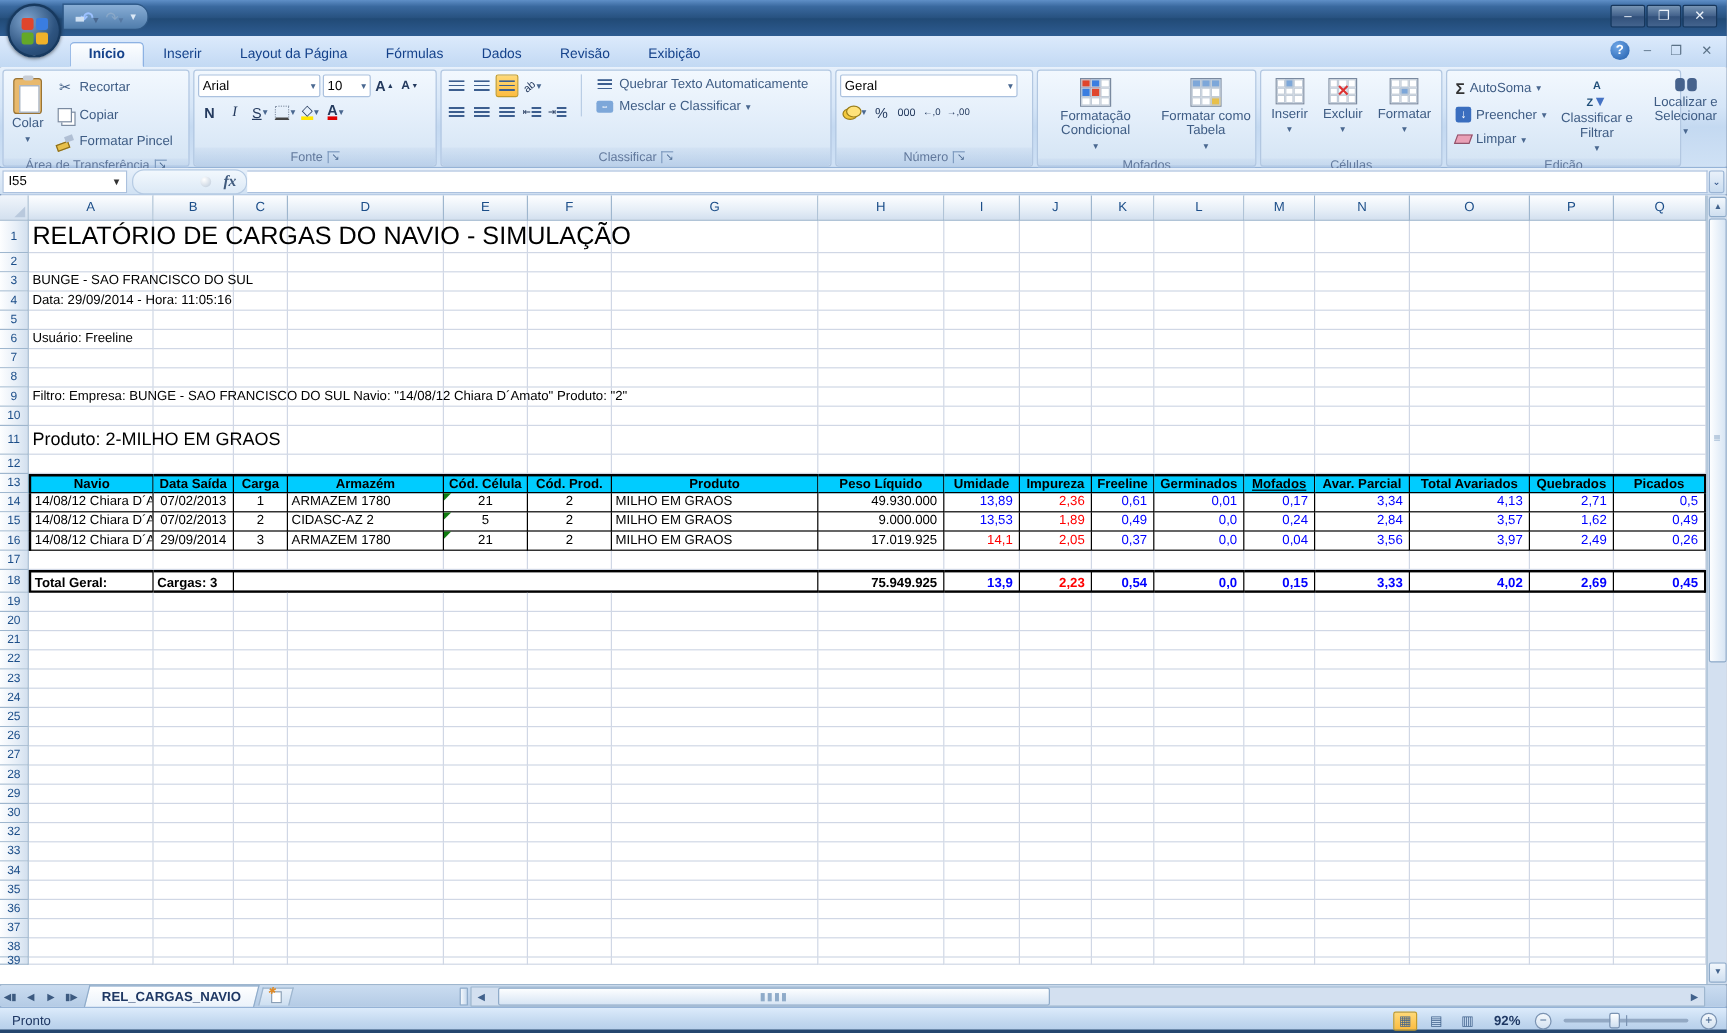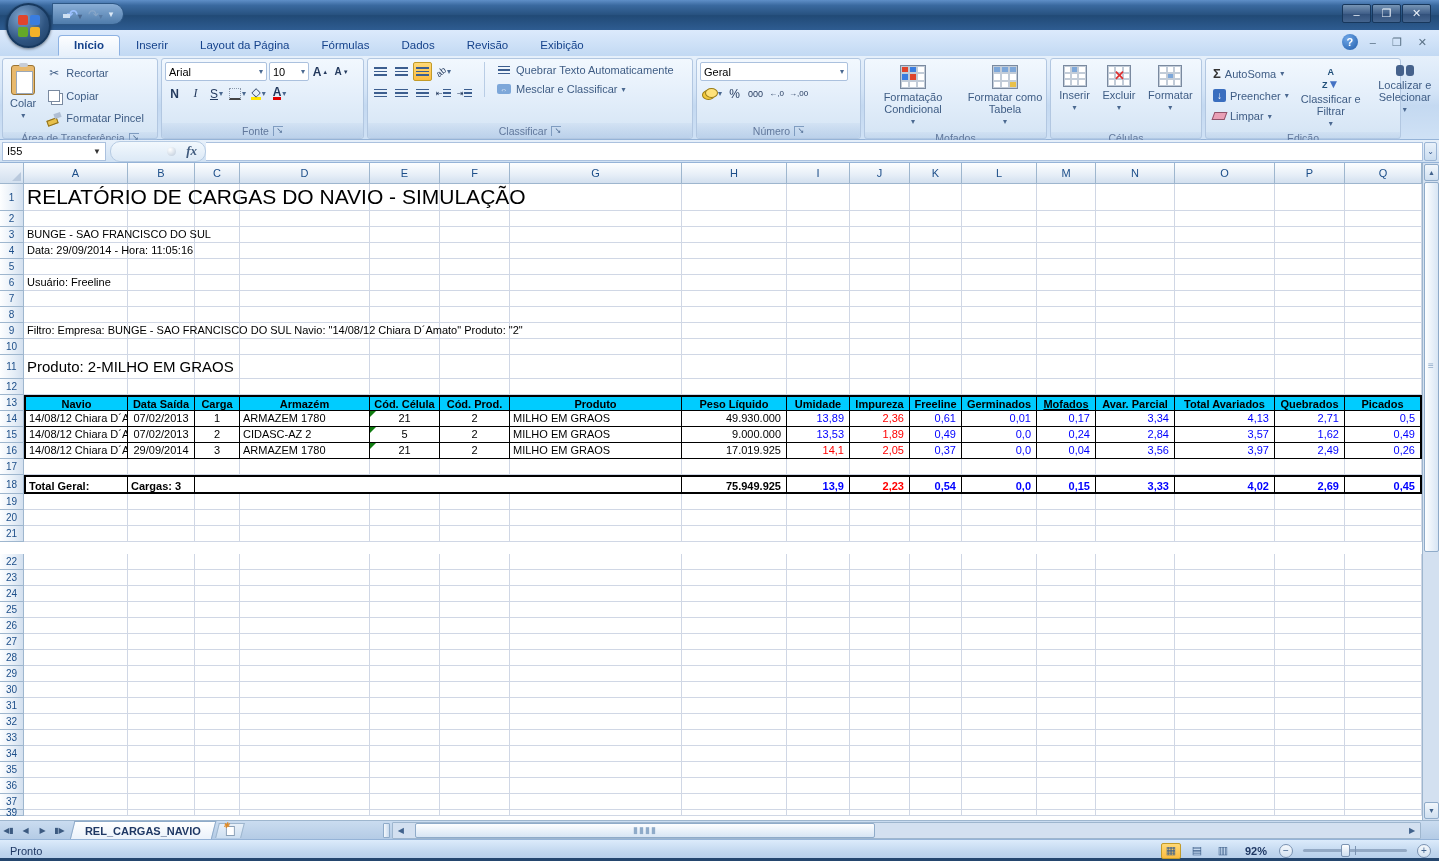--- a/index.html
+++ b/index.html
@@ -981,21 +981,21 @@
           <div class="gcell" style="width: 63px; flex: 0 0 63px;"></div>
           <div class="gcell" style="width: 60px; flex: 0 0 60px;"></div>
           <div class="gcell" style="width: 52px; flex: 0 0 52px;"></div>
           <div class="gcell" style="width: 75px; flex: 0 0 75px;"></div>
           <div class="gcell" style="width: 59px; flex: 0 0 59px;"></div>
           <div class="gcell" style="width: 79px; flex: 0 0 79px;"></div>
           <div class="gcell" style="width: 100px; flex: 0 0 100px;"></div>
           <div class="gcell" style="width: 70px; flex: 0 0 70px;"></div>
           <div class="gcell" style="width: 77px; flex: 0 0 77px;"></div>
         </div>
-        <div class="grow" style="height: 16px; line-height: 15px; margin-top: 12px;">
+        <div class="grow" style="height: 16px; line-height: 15px;">
           <div class="rowh">22</div>
           <div class="gcell" style="width: 104px; flex: 0 0 104px;"></div>
           <div class="gcell" style="width: 67px; flex: 0 0 67px;"></div>
           <div class="gcell" style="width: 45px; flex: 0 0 45px;"></div>
           <div class="gcell" style="width: 130px; flex: 0 0 130px;"></div>
           <div class="gcell" style="width: 70px; flex: 0 0 70px;"></div>
           <div class="gcell" style="width: 70px; flex: 0 0 70px;"></div>
           <div class="gcell" style="width: 172px; flex: 0 0 172px;"></div>
           <div class="gcell" style="width: 105px; flex: 0 0 105px;"></div>
           <div class="gcell" style="width: 63px; flex: 0 0 63px;"></div>
@@ -1162,40 +1162,20 @@
           <div class="gcell" style="width: 60px; flex: 0 0 60px;"></div>
           <div class="gcell" style="width: 52px; flex: 0 0 52px;"></div>
           <div class="gcell" style="width: 75px; flex: 0 0 75px;"></div>
           <div class="gcell" style="width: 59px; flex: 0 0 59px;"></div>
           <div class="gcell" style="width: 79px; flex: 0 0 79px;"></div>
           <div class="gcell" style="width: 100px; flex: 0 0 100px;"></div>
           <div class="gcell" style="width: 70px; flex: 0 0 70px;"></div>
           <div class="gcell" style="width: 77px; flex: 0 0 77px;"></div>
         </div>
         <div class="grow" style="height: 16px; line-height: 15px;">
-          <div class="rowh">31</div>
-          <div class="gcell" style="width: 104px; flex: 0 0 104px;"></div>
-          <div class="gcell" style="width: 67px; flex: 0 0 67px;"></div>
-          <div class="gcell" style="width: 45px; flex: 0 0 45px;"></div>
-          <div class="gcell" style="width: 130px; flex: 0 0 130px;"></div>
-          <div class="gcell" style="width: 70px; flex: 0 0 70px;"></div>
-          <div class="gcell" style="width: 70px; flex: 0 0 70px;"></div>
-          <div class="gcell" style="width: 172px; flex: 0 0 172px;"></div>
-          <div class="gcell" style="width: 105px; flex: 0 0 105px;"></div>
-          <div class="gcell" style="width: 63px; flex: 0 0 63px;"></div>
-          <div class="gcell" style="width: 60px; flex: 0 0 60px;"></div>
-          <div class="gcell" style="width: 52px; flex: 0 0 52px;"></div>
-          <div class="gcell" style="width: 75px; flex: 0 0 75px;"></div>
-          <div class="gcell" style="width: 59px; flex: 0 0 59px;"></div>
-          <div class="gcell" style="width: 79px; flex: 0 0 79px;"></div>
-          <div class="gcell" style="width: 100px; flex: 0 0 100px;"></div>
-          <div class="gcell" style="width: 70px; flex: 0 0 70px;"></div>
-          <div class="gcell" style="width: 77px; flex: 0 0 77px;"></div>
-        </div>
-        <div class="grow" style="height: 16px; line-height: 15px;">
           <div class="rowh">32</div>
           <div class="gcell" style="width: 104px; flex: 0 0 104px;"></div>
           <div class="gcell" style="width: 67px; flex: 0 0 67px;"></div>
           <div class="gcell" style="width: 45px; flex: 0 0 45px;"></div>
           <div class="gcell" style="width: 130px; flex: 0 0 130px;"></div>
           <div class="gcell" style="width: 70px; flex: 0 0 70px;"></div>
           <div class="gcell" style="width: 70px; flex: 0 0 70px;"></div>
           <div class="gcell" style="width: 172px; flex: 0 0 172px;"></div>
           <div class="gcell" style="width: 105px; flex: 0 0 105px;"></div>
           <div class="gcell" style="width: 63px; flex: 0 0 63px;"></div>
@@ -1283,20 +1263,40 @@
           <div class="gcell" style="width: 52px; flex: 0 0 52px;"></div>
           <div class="gcell" style="width: 75px; flex: 0 0 75px;"></div>
           <div class="gcell" style="width: 59px; flex: 0 0 59px;"></div>
           <div class="gcell" style="width: 79px; flex: 0 0 79px;"></div>
           <div class="gcell" style="width: 100px; flex: 0 0 100px;"></div>
           <div class="gcell" style="width: 70px; flex: 0 0 70px;"></div>
           <div class="gcell" style="width: 77px; flex: 0 0 77px;"></div>
         </div>
         <div class="grow" style="height: 16px; line-height: 15px;">
           <div class="rowh">37</div>
+          <div class="gcell" style="width: 104px; flex: 0 0 104px;"></div>
+          <div class="gcell" style="width: 67px; flex: 0 0 67px;"></div>
+          <div class="gcell" style="width: 45px; flex: 0 0 45px;"></div>
+          <div class="gcell" style="width: 130px; flex: 0 0 130px;"></div>
+          <div class="gcell" style="width: 70px; flex: 0 0 70px;"></div>
+          <div class="gcell" style="width: 70px; flex: 0 0 70px;"></div>
+          <div class="gcell" style="width: 172px; flex: 0 0 172px;"></div>
+          <div class="gcell" style="width: 105px; flex: 0 0 105px;"></div>
+          <div class="gcell" style="width: 63px; flex: 0 0 63px;"></div>
+          <div class="gcell" style="width: 60px; flex: 0 0 60px;"></div>
+          <div class="gcell" style="width: 52px; flex: 0 0 52px;"></div>
+          <div class="gcell" style="width: 75px; flex: 0 0 75px;"></div>
+          <div class="gcell" style="width: 59px; flex: 0 0 59px;"></div>
+          <div class="gcell" style="width: 79px; flex: 0 0 79px;"></div>
+          <div class="gcell" style="width: 100px; flex: 0 0 100px;"></div>
+          <div class="gcell" style="width: 70px; flex: 0 0 70px;"></div>
+          <div class="gcell" style="width: 77px; flex: 0 0 77px;"></div>
+        </div>
+        <div class="grow" style="height: 16px; line-height: 15px;">
+          <div class="rowh">38</div>
           <div class="gcell" style="width: 104px; flex: 0 0 104px;"></div>
           <div class="gcell" style="width: 67px; flex: 0 0 67px;"></div>
           <div class="gcell" style="width: 45px; flex: 0 0 45px;"></div>
           <div class="gcell" style="width: 130px; flex: 0 0 130px;"></div>
           <div class="gcell" style="width: 70px; flex: 0 0 70px;"></div>
           <div class="gcell" style="width: 70px; flex: 0 0 70px;"></div>
           <div class="gcell" style="width: 172px; flex: 0 0 172px;"></div>
           <div class="gcell" style="width: 105px; flex: 0 0 105px;"></div>
           <div class="gcell" style="width: 63px; flex: 0 0 63px;"></div>
           <div class="gcell" style="width: 60px; flex: 0 0 60px;"></div>

